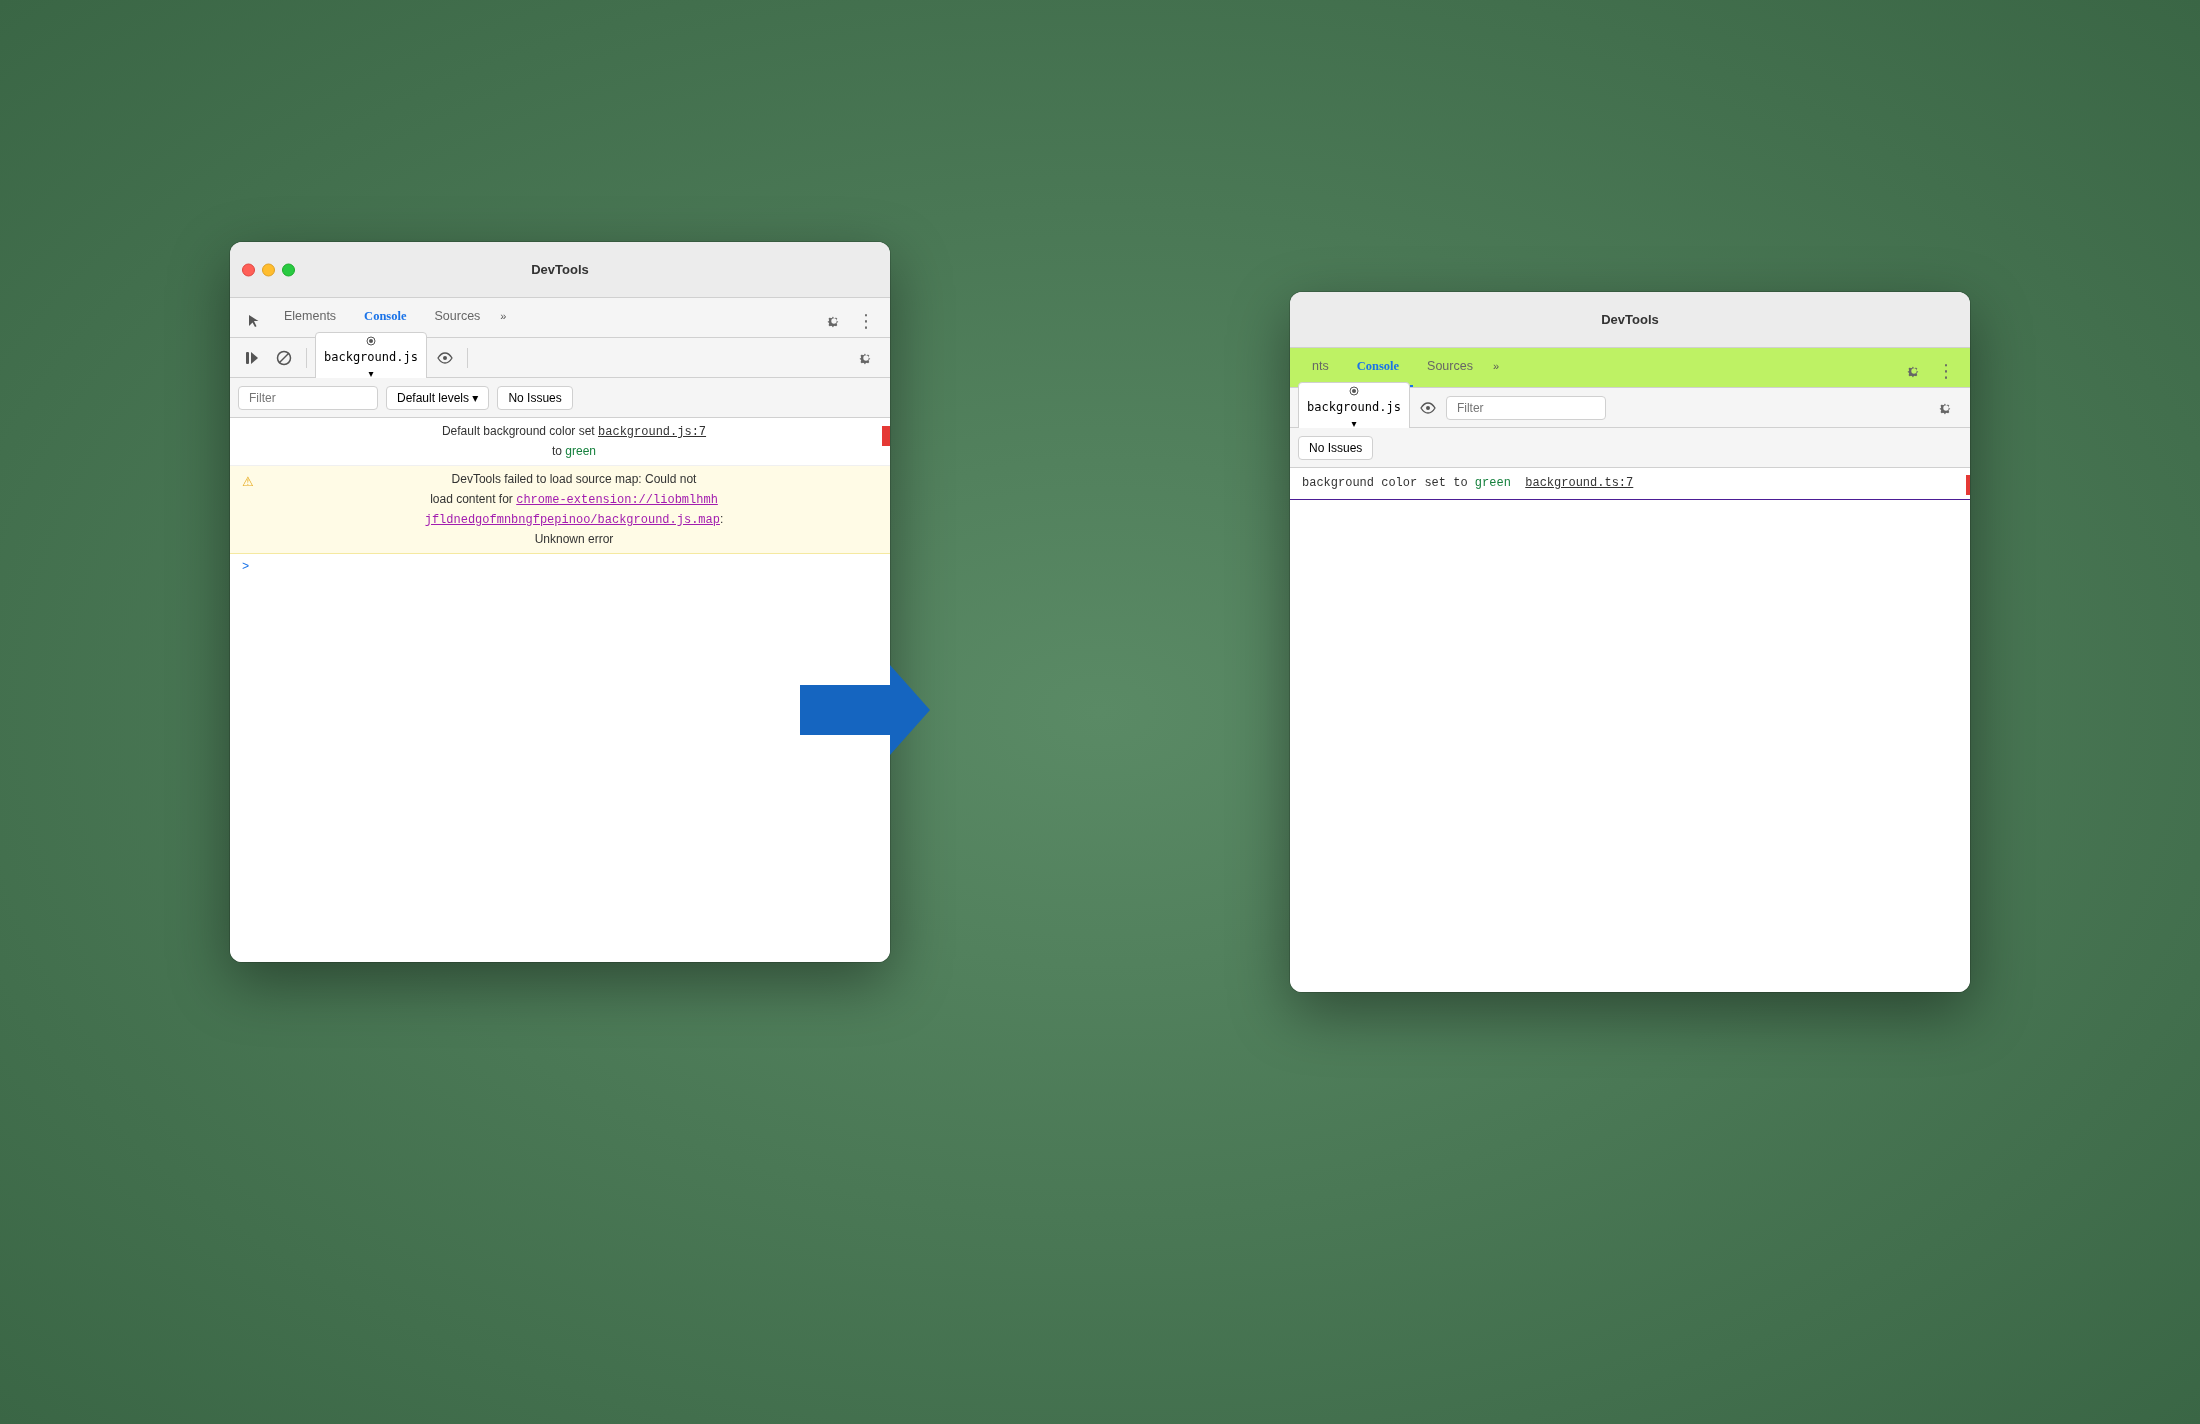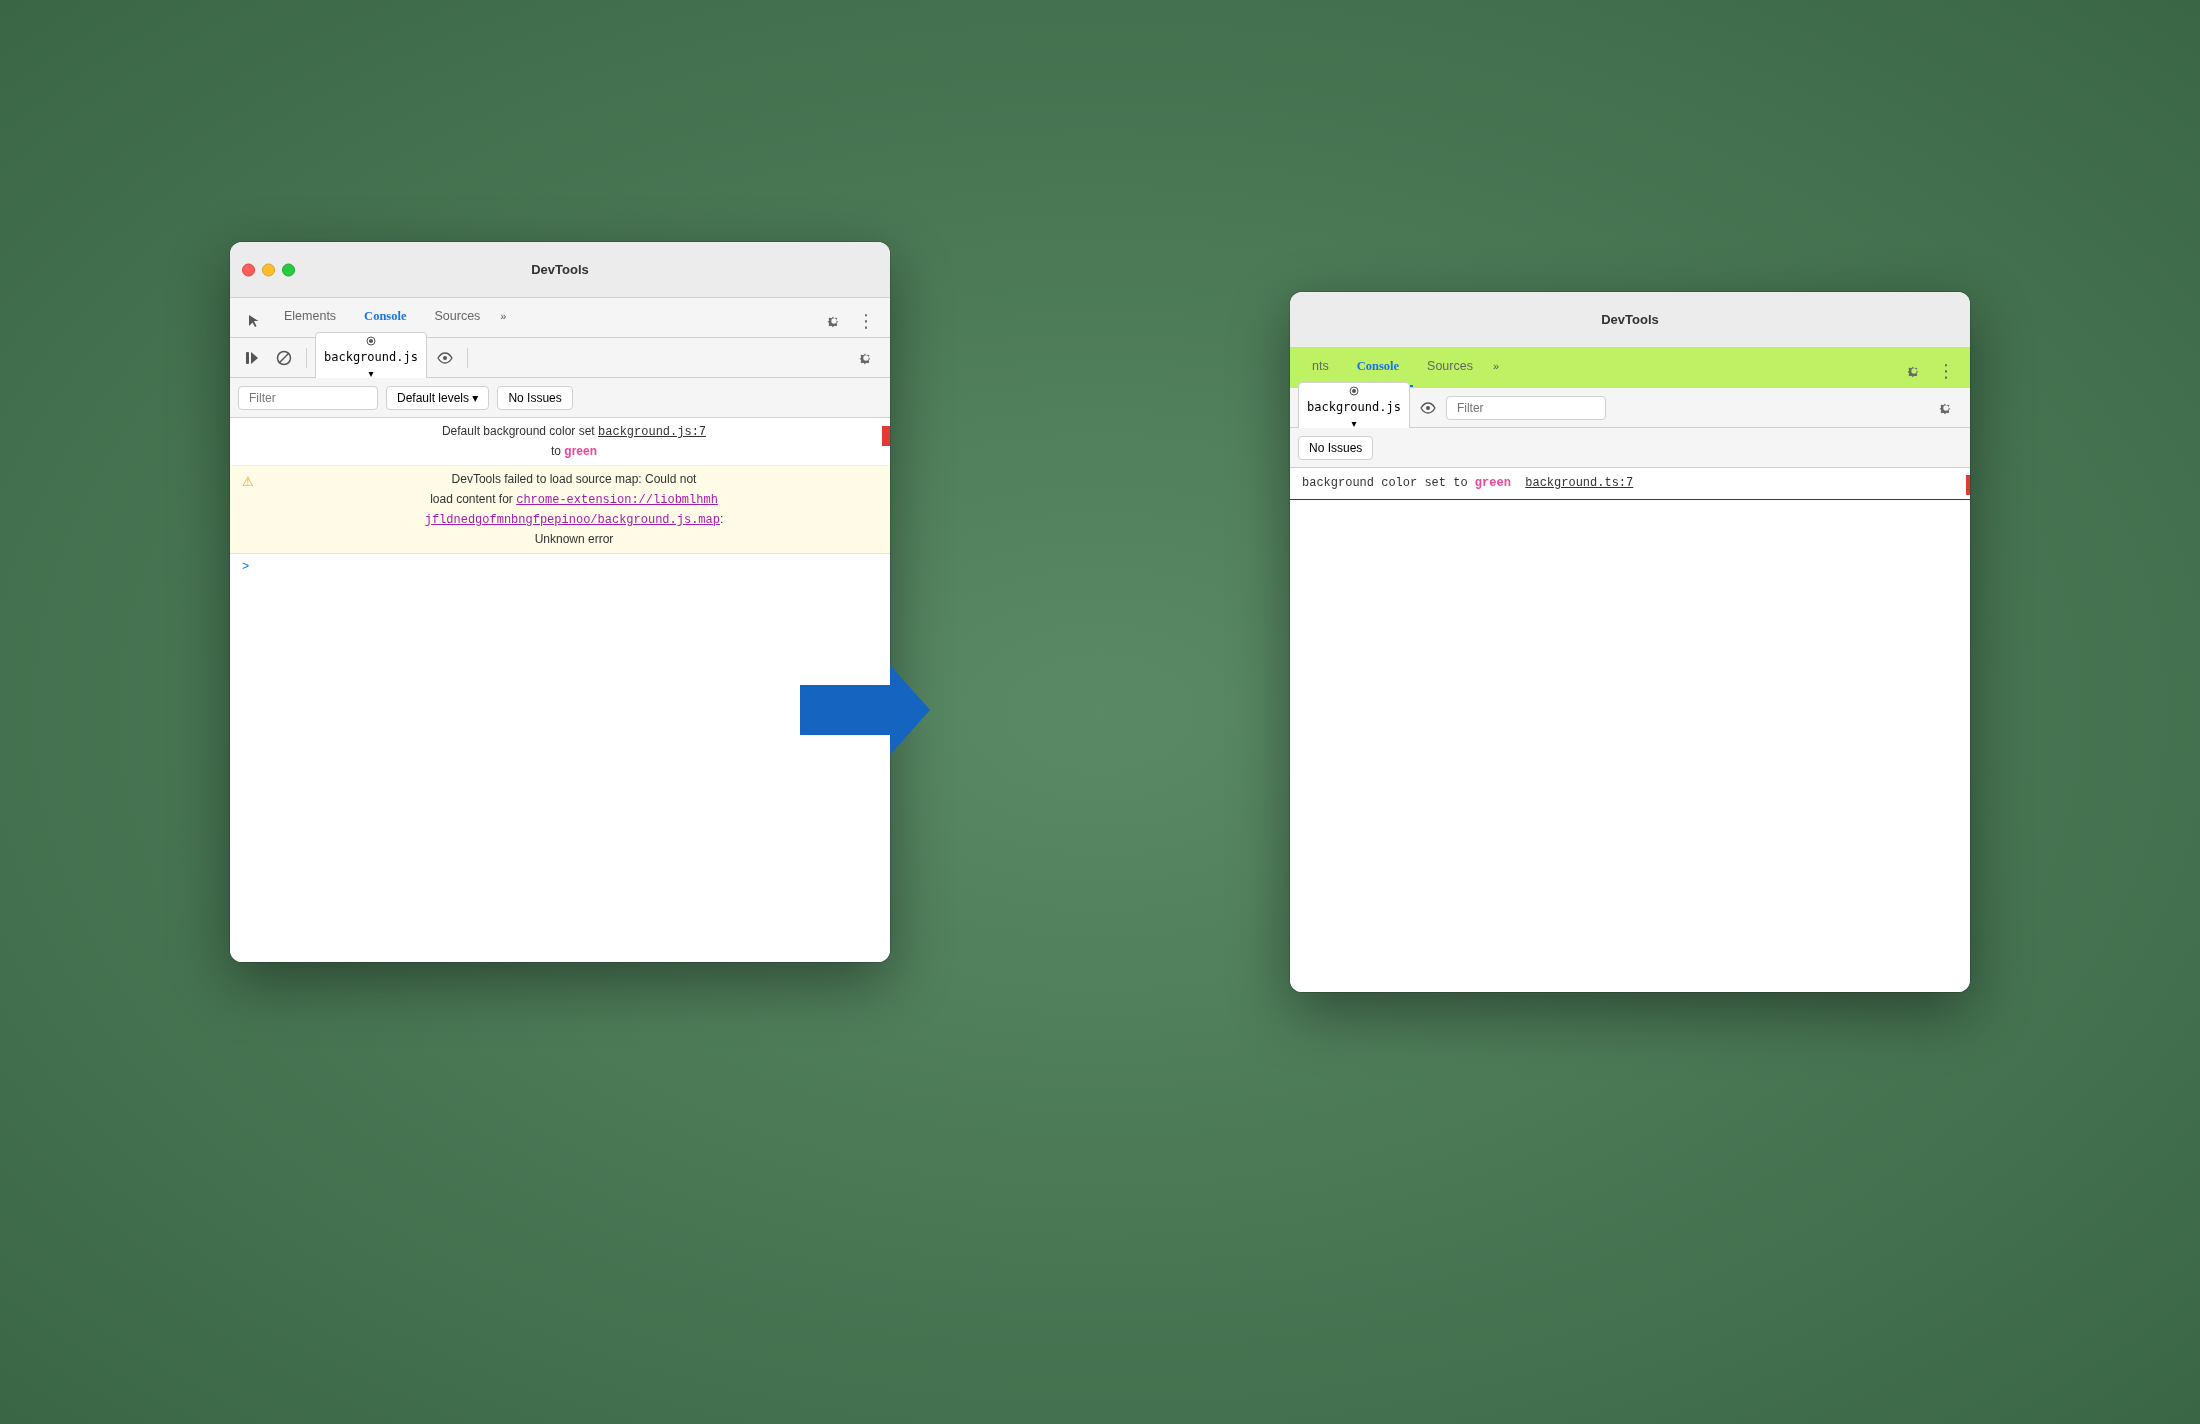--- a/index.html
+++ b/index.html
@@ -265,22 +265,21 @@
       cursor: pointer;
       font-family: 'Menlo', 'Monaco', 'Courier New', monospace;
       font-size: 12px;
     }
 
     .console-link.ext-link {
       color: #a21caf;
     }
 
     .console-green {
-      color: #ec4899;
-      font-weight: bold;
+      color: #15803d;
     }
 
     .warning-icon {
       position: absolute;
       left: 12px;
       top: 6px;
       color: #e6a817;
       font-size: 13px;
     }
 

